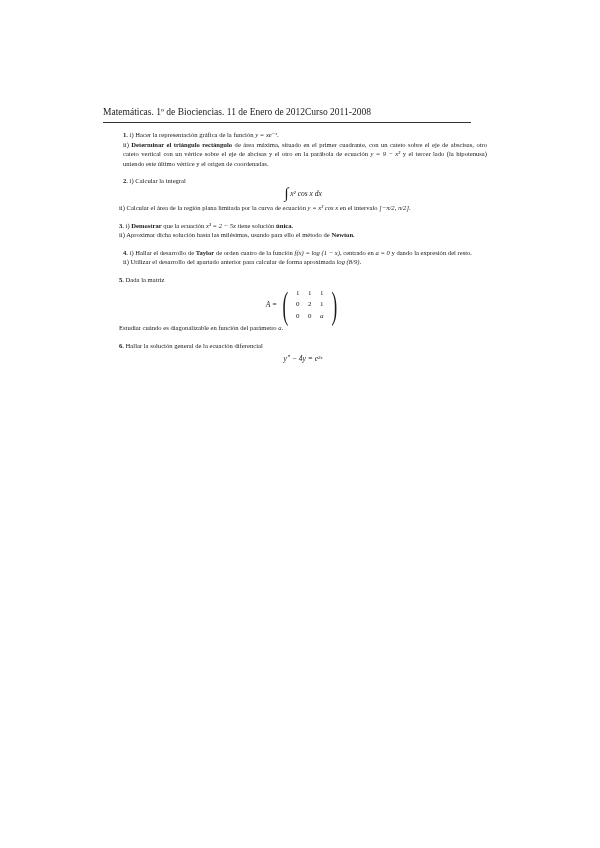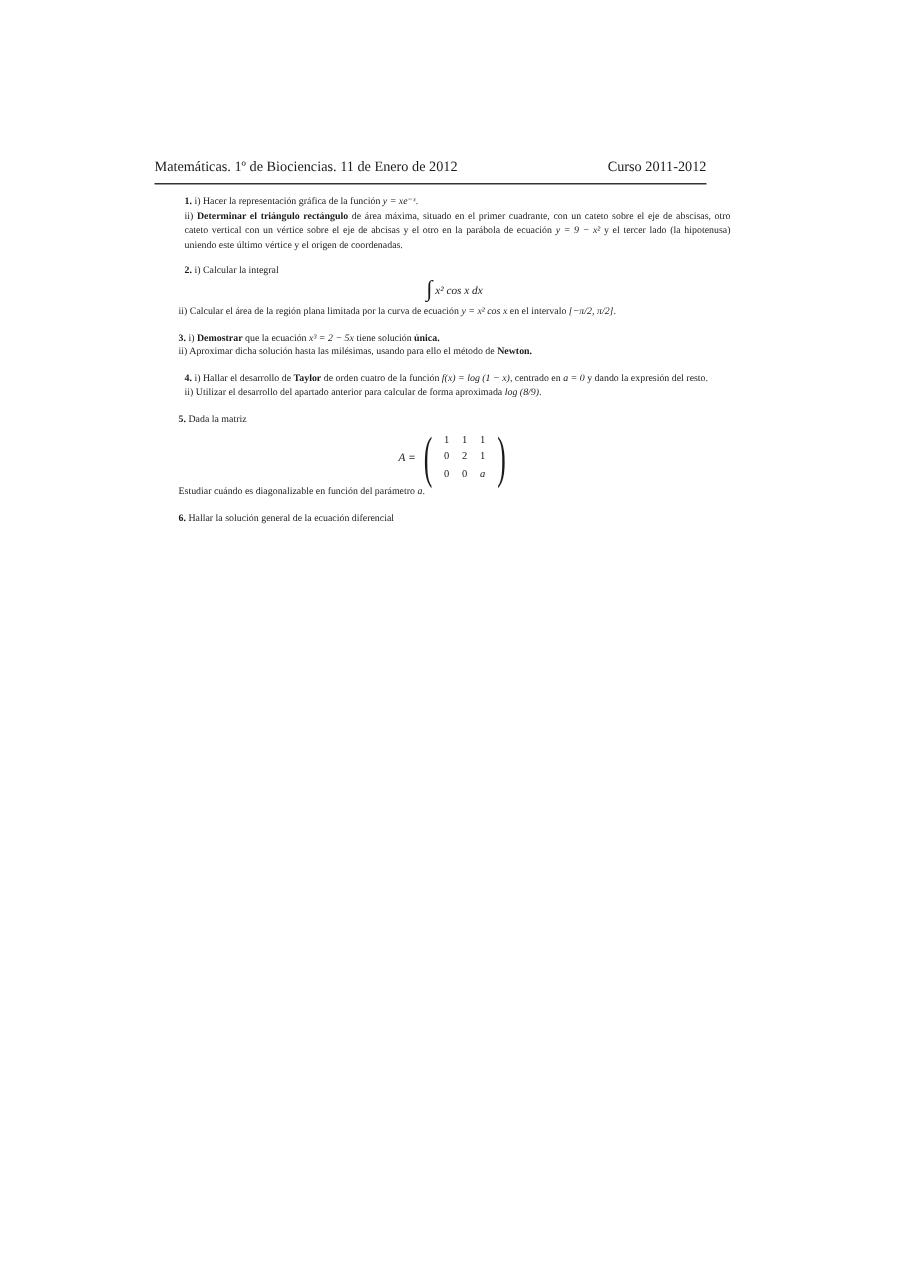--- a/index.html
+++ b/index.html
@@ -1,39 +1,39 @@
 <!DOCTYPE html>
 <html><head>
 <meta charset="utf-8">
 <style>
   html, body { margin:0; padding:0; background:#ffffff; }
   body { width:600px; height:848px; position:relative; overflow:hidden;
          font-family:"Liberation Serif", "DejaVu Serif", serif; color:#1a1a1a; }
   .page { position:absolute; left:103px; top:0; width:368px; }
-  .header { position:absolute; top:107px; left:0; width:368px; font-size:9.5px; display:flex; justify-content:space-between; }
+  .header { position:absolute; top:107px; left:0; width:368px; font-size:9.5px; display:flex; }
   .rule { position:absolute; top:122px; left:0; width:368px; height:0; border-top:1px solid #333; }
   .content { position:absolute; top:130px; left:16px; width:368px; font-size:6.6px; line-height:9.6px; }
   .p { margin:0; text-align:justify; }
   .indent { padding-left:4px; }
   .gap { height:8px; }
   b { font-weight:bold; }
   .m { font-style:italic; }
   .eq { text-align:center; font-size:7.5px; margin:3px 0 4px; }
   .integral { font-size:15px; vertical-align:middle; font-style:italic; }
   .matrix-wrap { display:flex; justify-content:center; align-items:center; margin:4px 0 2px; font-size:7.5px; }
   .paren { font-size:38px; line-height:30px; transform:scaleX(0.45); display:inline-block; font-weight:lighter; }
   .matrix { display:grid; grid-template-columns:repeat(3, 12px); row-gap:2px; text-align:center; font-size:7px; }
 </style>
 </head>
 <body>
 
 <div class="page">
   <div class="header">
     <span>Matemáticas. 1º de Biociencias. 11 de Enero de 2012</span>
-    <span>Curso 2011-2012</span>
+    <span>Curso 2011-2008</span>
   </div>
   <div class="rule"></div>
 
   <div class="content">
 
     <div>
       <p class="p indent">
         <b>1.</b>
         <span>i)</span>
         <span>Hacer la representación gráfica de la función</span>
@@ -133,16 +133,17 @@
         <span class="m">a</span><span>.</span>
       </p>
     </div>
     <div class="gap"></div>
 
     <div>
       <p class="p">
         <b>6.</b>
         <span>Hallar la solución general de la ecuación diferencial</span>
       </p>
+      <div class="eq m">y″ − 4y = e²ˣ</div>
     </div>
 
   </div>
 </div>
 
 </body></html>

